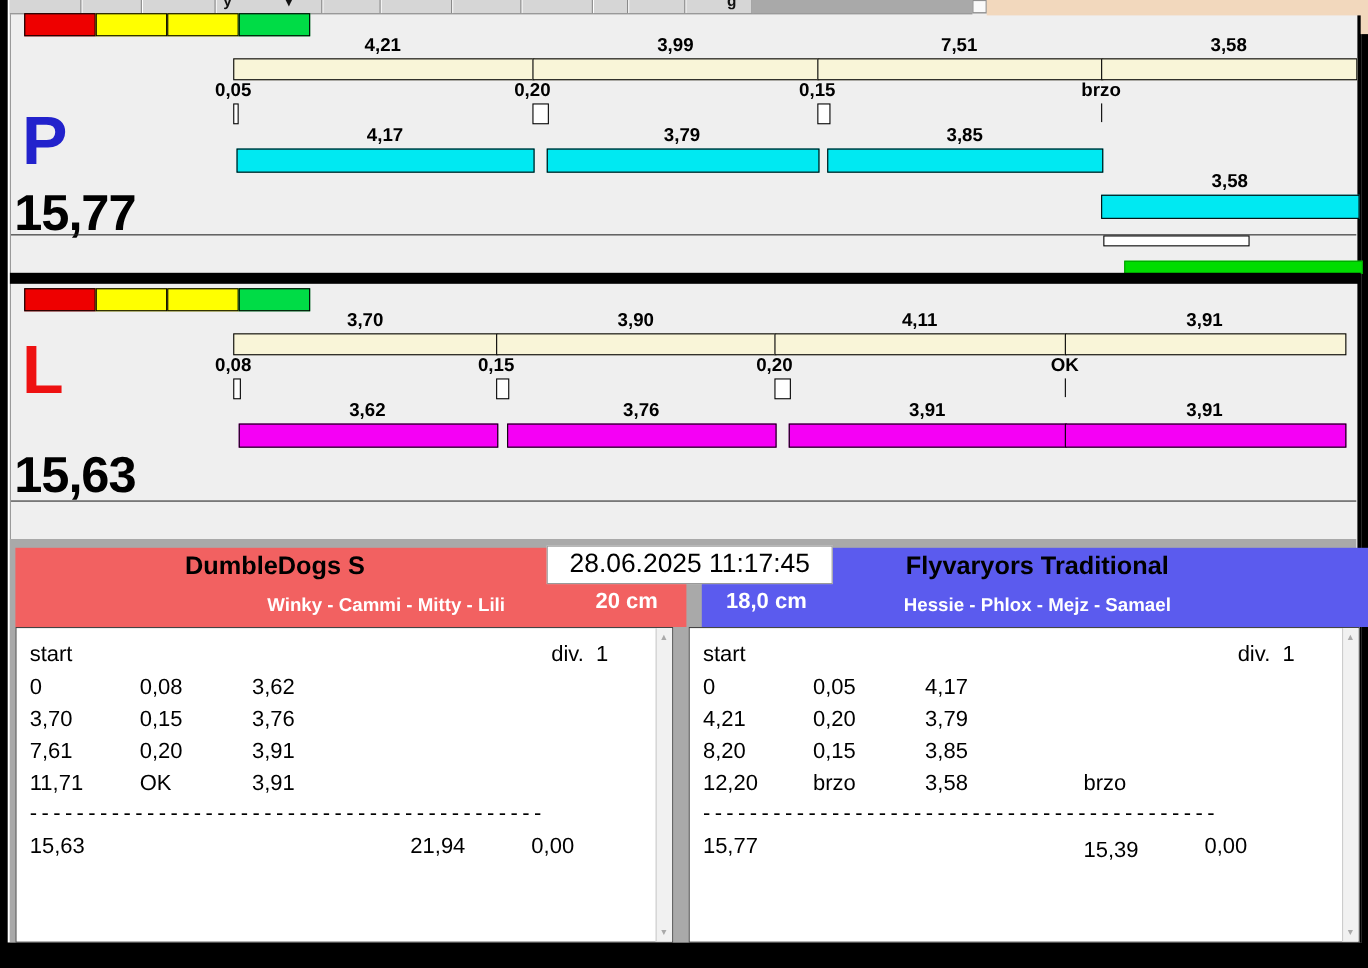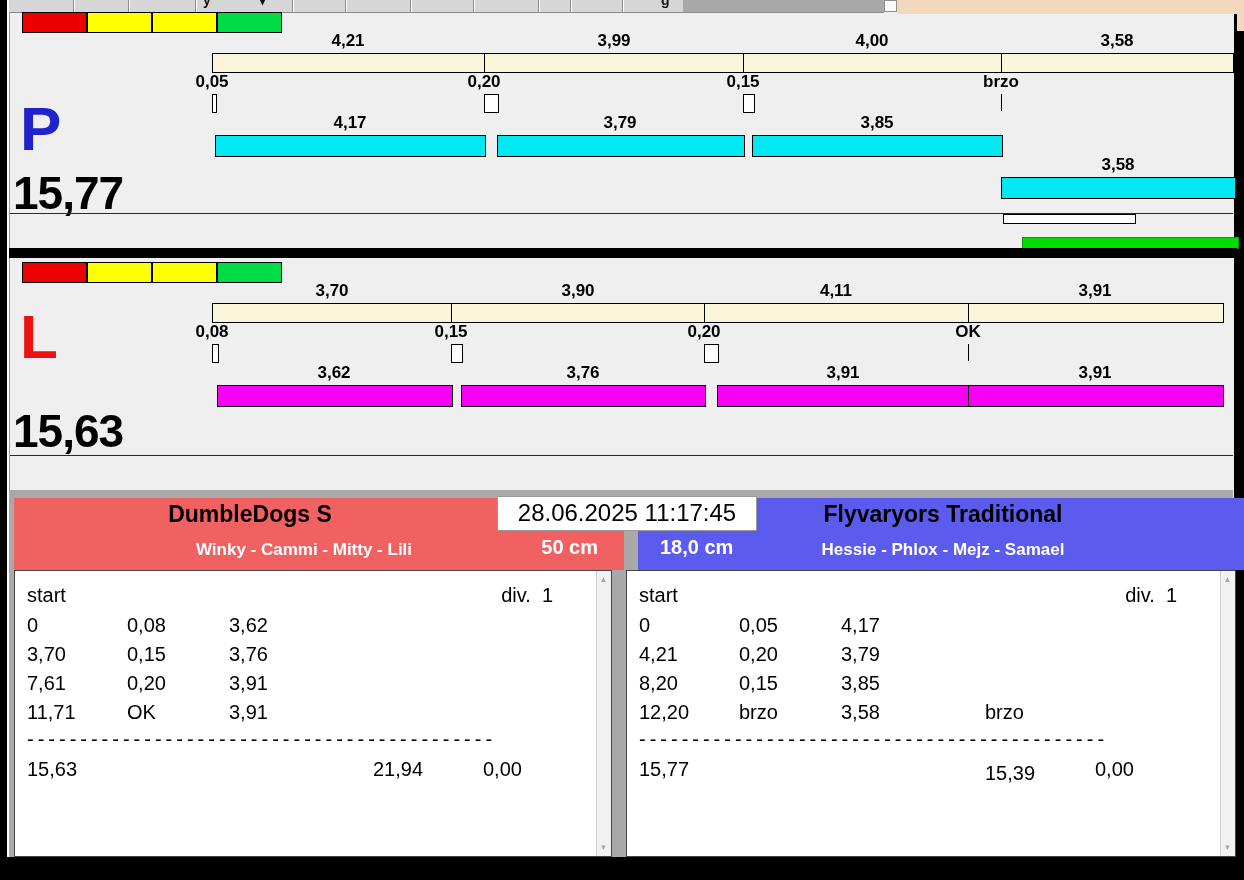--- a/index.html
+++ b/index.html
@@ -75,21 +75,21 @@
           <div class="light" style="background: rgb(238, 0, 0);"></div>
           <div class="light" style="background: rgb(255, 255, 0);"></div>
           <div class="light" style="background: rgb(255, 255, 0);"></div>
           <div class="light" style="background: rgb(0, 220, 70);"></div>
         </div>
         <div class=" seg" style="position: absolute; left: 212px; top: 53px; width: 272px; height: 18px; background: rgb(249, 245, 216);"></div>
         <div class="tlabel" style="position: absolute; left: 303px; top: 32px;">4,21</div>
         <div class=" seg" style="position: absolute; left: 484px; top: 53px; width: 259px; height: 18px; background: rgb(249, 245, 216);"></div>
         <div class="tlabel" style="position: absolute; left: 569px; top: 32px;">3,99</div>
         <div class=" seg" style="position: absolute; left: 743px; top: 53px; width: 258px; height: 18px; background: rgb(249, 245, 216);"></div>
-        <div class="tlabel" style="position: absolute; left: 827px; top: 32px;">4,00</div>
+        <div class="tlabel" style="position: absolute; left: 827px; top: 32px;">7,51</div>
         <div class=" seg" style="position: absolute; left: 1001px; top: 53px; width: 231px; height: 18px; background: rgb(249, 245, 216);"></div>
         <div class="tlabel" style="position: absolute; left: 1072px; top: 32px;">3,58</div>
         <div class="tlabel" style="position: absolute; left: 167px; top: 73px;">0,05</div>
         <div class=" tickbox" style="position: absolute; left: 212px; top: 94px; width: 3px; height: 17px;"></div>
         <div class="tlabel" style="position: absolute; left: 439px; top: 73px;">0,20</div>
         <div class=" tickbox" style="position: absolute; left: 484px; top: 94px; width: 13px; height: 17px;"></div>
         <div class="tlabel" style="position: absolute; left: 698px; top: 73px;">0,15</div>
         <div class=" tickbox" style="position: absolute; left: 743px; top: 94px; width: 10px; height: 17px;"></div>
         <div class="tlabel" style="position: absolute; left: 956px; top: 73px;">brzo</div>
         <div class=" tickline" style="position: absolute; left: 1001px; top: 94px; height: 17px;"></div>
@@ -142,22 +142,22 @@
         <div class="lane-total" style="position: absolute; left: 13px; top: 408px;">15,63</div>
         <div class="baseline" style="position: absolute; left: 10px; top: 455px; width: 1223px;"></div>
       </div>
     </div>
 
   <div class="abs" id="black-band"></div>
   <div class="abs" id="bottom-bg"></div>
 
   <div class="team-header" id="hdr-left" style="left: 14px; top: 498px; width: 610px; background: rgb(242, 97, 97);">
     <div class="team-title" style="left:0;width:472px;">DumbleDogs S</div>
-    <div class="team-dogs" style="left:0;width:580px;">Winky - Cammi - Mitty - Lili</div>
-    <div class="team-height" style="right:26px;">50 cm</div>
+    <div class="team-dogs" style="left:0;width:580px;padding-left:47px;">Winky - Cammi - Mitty - Lili</div>
+    <div class="team-height" style="right:26px;">20 cm</div>
   </div>
 
   <div class="team-header" id="hdr-right" style="left: 638px; top: 498px; width: 610px; background: rgb(91, 91, 238);">
     <div class="team-title" style="left:0;width:610px;">Flyvaryors Traditional</div>
     <div class="team-dogs" style="left:0;width:610px;">Hessie - Phlox - Mejz - Samael</div>
     <div class="team-height" style="left:22px;">18,0 cm</div>
   </div>
 
   <div class="abs" id="datetime-box">28.06.2025 11:17:45</div>
 

